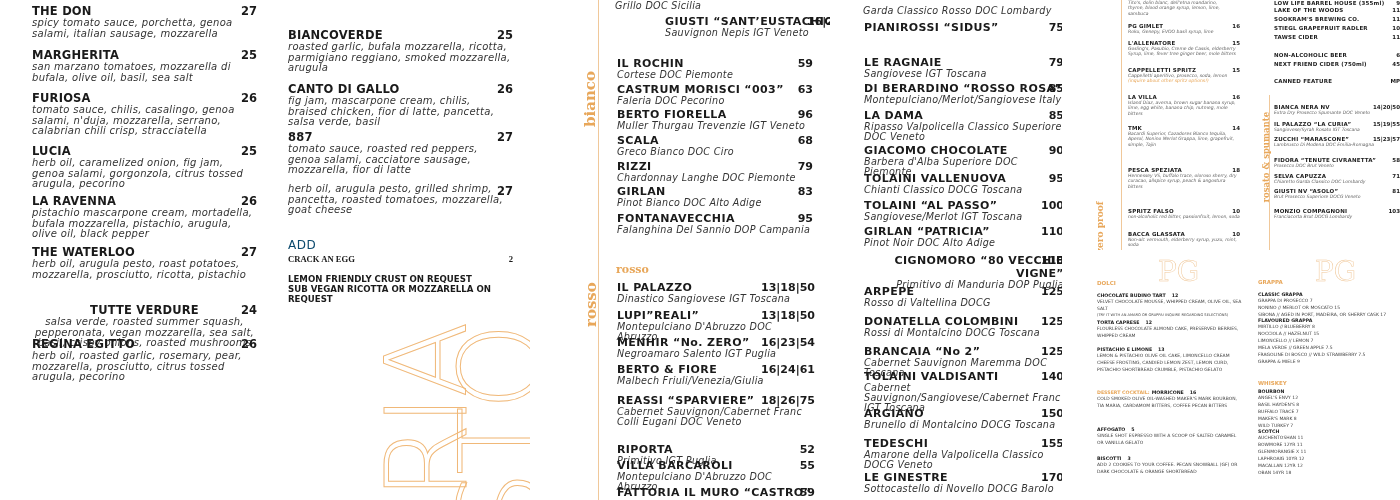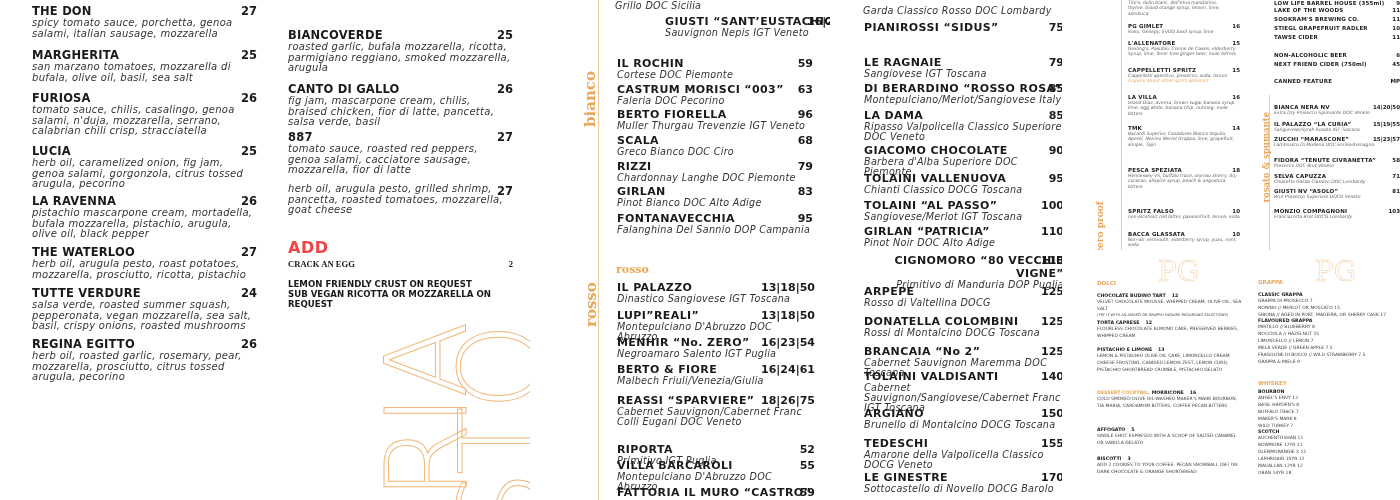--- a/index.html
+++ b/index.html
@@ -5,21 +5,21 @@
   * { box-sizing: border-box; margin: 0; padding: 0; }
   html, body { width: 1400px; height: 500px; overflow: hidden; background: #ffffff; }
   body { position: relative; font-family: "DejaVu Sans", sans-serif; color: #1a1a1a; }
   .panel { position: absolute; top: 0; height: 500px; overflow: hidden; background: #fff; }
 
   
   .pz-item { position: absolute; }
   .pz-name { font-family: "DejaVu Sans", sans-serif; font-weight: bold; font-size: 11.5px; letter-spacing: 0.2px; color: #1a1a1a; line-height: 14px; }
   .pz-price { position: absolute; right: 0; top: 0; font-weight: bold; font-size: 11.5px; color: #1a1a1a; line-height: 14px; }
   .pz-desc { font-family: "DejaVu Sans", sans-serif; font-style: italic; font-size: 10px; color: #333; line-height: 10.5px; letter-spacing: 0.3px; }
-  .add-title { color: #ef4444; font-weight: bold; font-size: 16px; letter-spacing: 0.5px; }
+  .add-title { color: #0c4a6e; font-weight: normal; font-size: 12px; letter-spacing: 0.5px; }
   .small-caps { font-weight: bold; font-size: 8.6px; line-height: 10px; color: #1a1a1a; }
 
   
   .wn-name { font-family: "DejaVu Sans", sans-serif; font-weight: bold; font-size: 11px; letter-spacing: 0.4px; color: #1a1a1a; line-height: 13px; }
   .wn-price { position: absolute; right: 0; top: 0; font-weight: bold; font-size: 11px; color: #1a1a1a; line-height: 13px; }
   .wn-desc { font-style: italic; font-size: 9.6px; color: #333; line-height: 10px; letter-spacing: 0.3px; }
   .wn-item { position: absolute; }
   .vert-label { position: absolute; font-family: "DejaVu Serif", serif; color: #e8a75a; font-weight: bold; font-size: 15px; transform: rotate(-90deg); transform-origin: center; white-space: nowrap; }
   .vline { position: absolute; width: 1px; background: #f0c89a; }
 
@@ -61,21 +61,21 @@
       <div class="pz-item" style="left: 32px; top: 194px; width: 225px;">
         <div class="pz-name">LA RAVENNA</div>
         <div class="pz-price">26</div>
         <div class="pz-desc">pistachio mascarpone cream, mortadella, bufala mozzarella, pistachio, arugula, olive oil, black pepper</div>
       </div>
       <div class="pz-item" style="left: 32px; top: 245px; width: 225px;">
         <div class="pz-name">THE WATERLOO</div>
         <div class="pz-price">27</div>
         <div class="pz-desc">herb oil, arugula pesto, roast potatoes, mozzarella, prosciutto, ricotta, pistachio</div>
       </div>
-      <div class="pz-item" style="left: 32px; top: 286px; width: 225px;">
+      <div class="pz-item" style="left: 32px; top: 303px; width: 225px; text-align: center;">
         <div class="pz-name">TUTTE VERDURE</div>
         <div class="pz-price">24</div>
         <div class="pz-desc">salsa verde, roasted summer squash, pepperonata, vegan mozzarella, sea salt, basil, crispy onions, roasted mushrooms</div>
       </div>
       <div class="pz-item" style="left: 32px; top: 337px; width: 225px;">
         <div class="pz-name">REGINA EGITTO</div>
         <div class="pz-price">26</div>
         <div class="pz-desc">herb oil, roasted garlic, rosemary, pear, mozzarella, prosciutto, citrus tossed arugula, pecorino</div>
       </div>
     </div>

